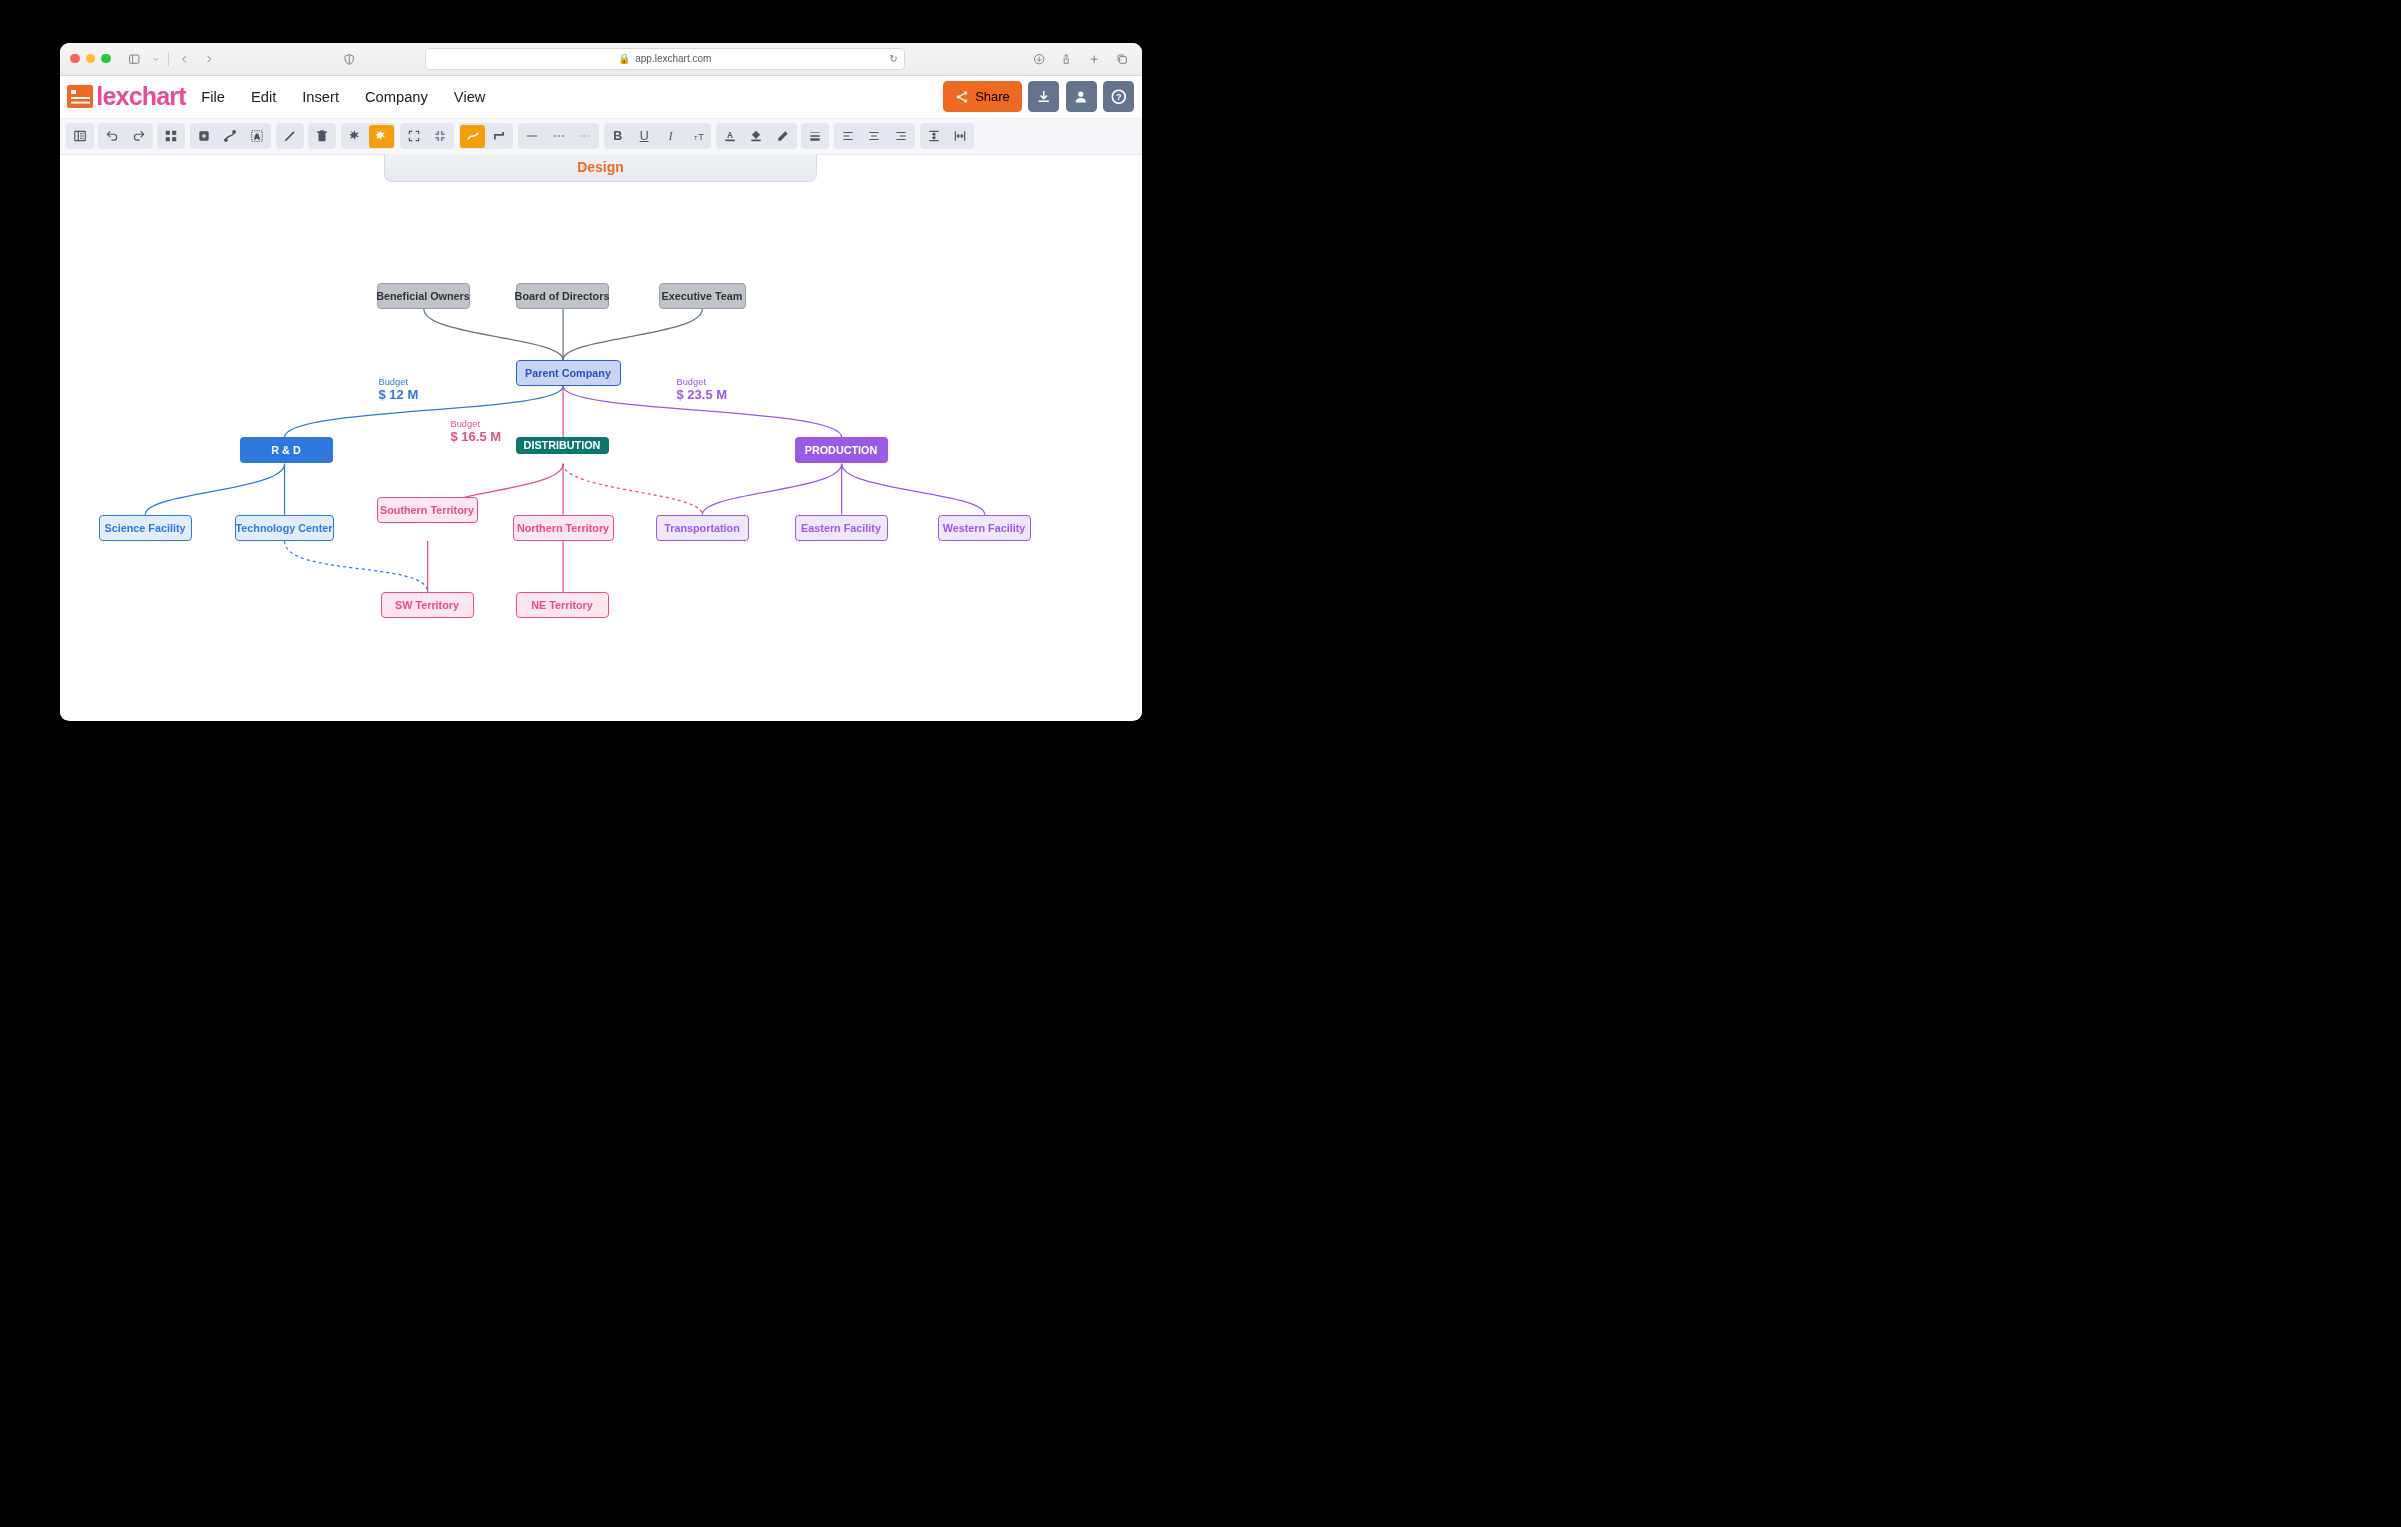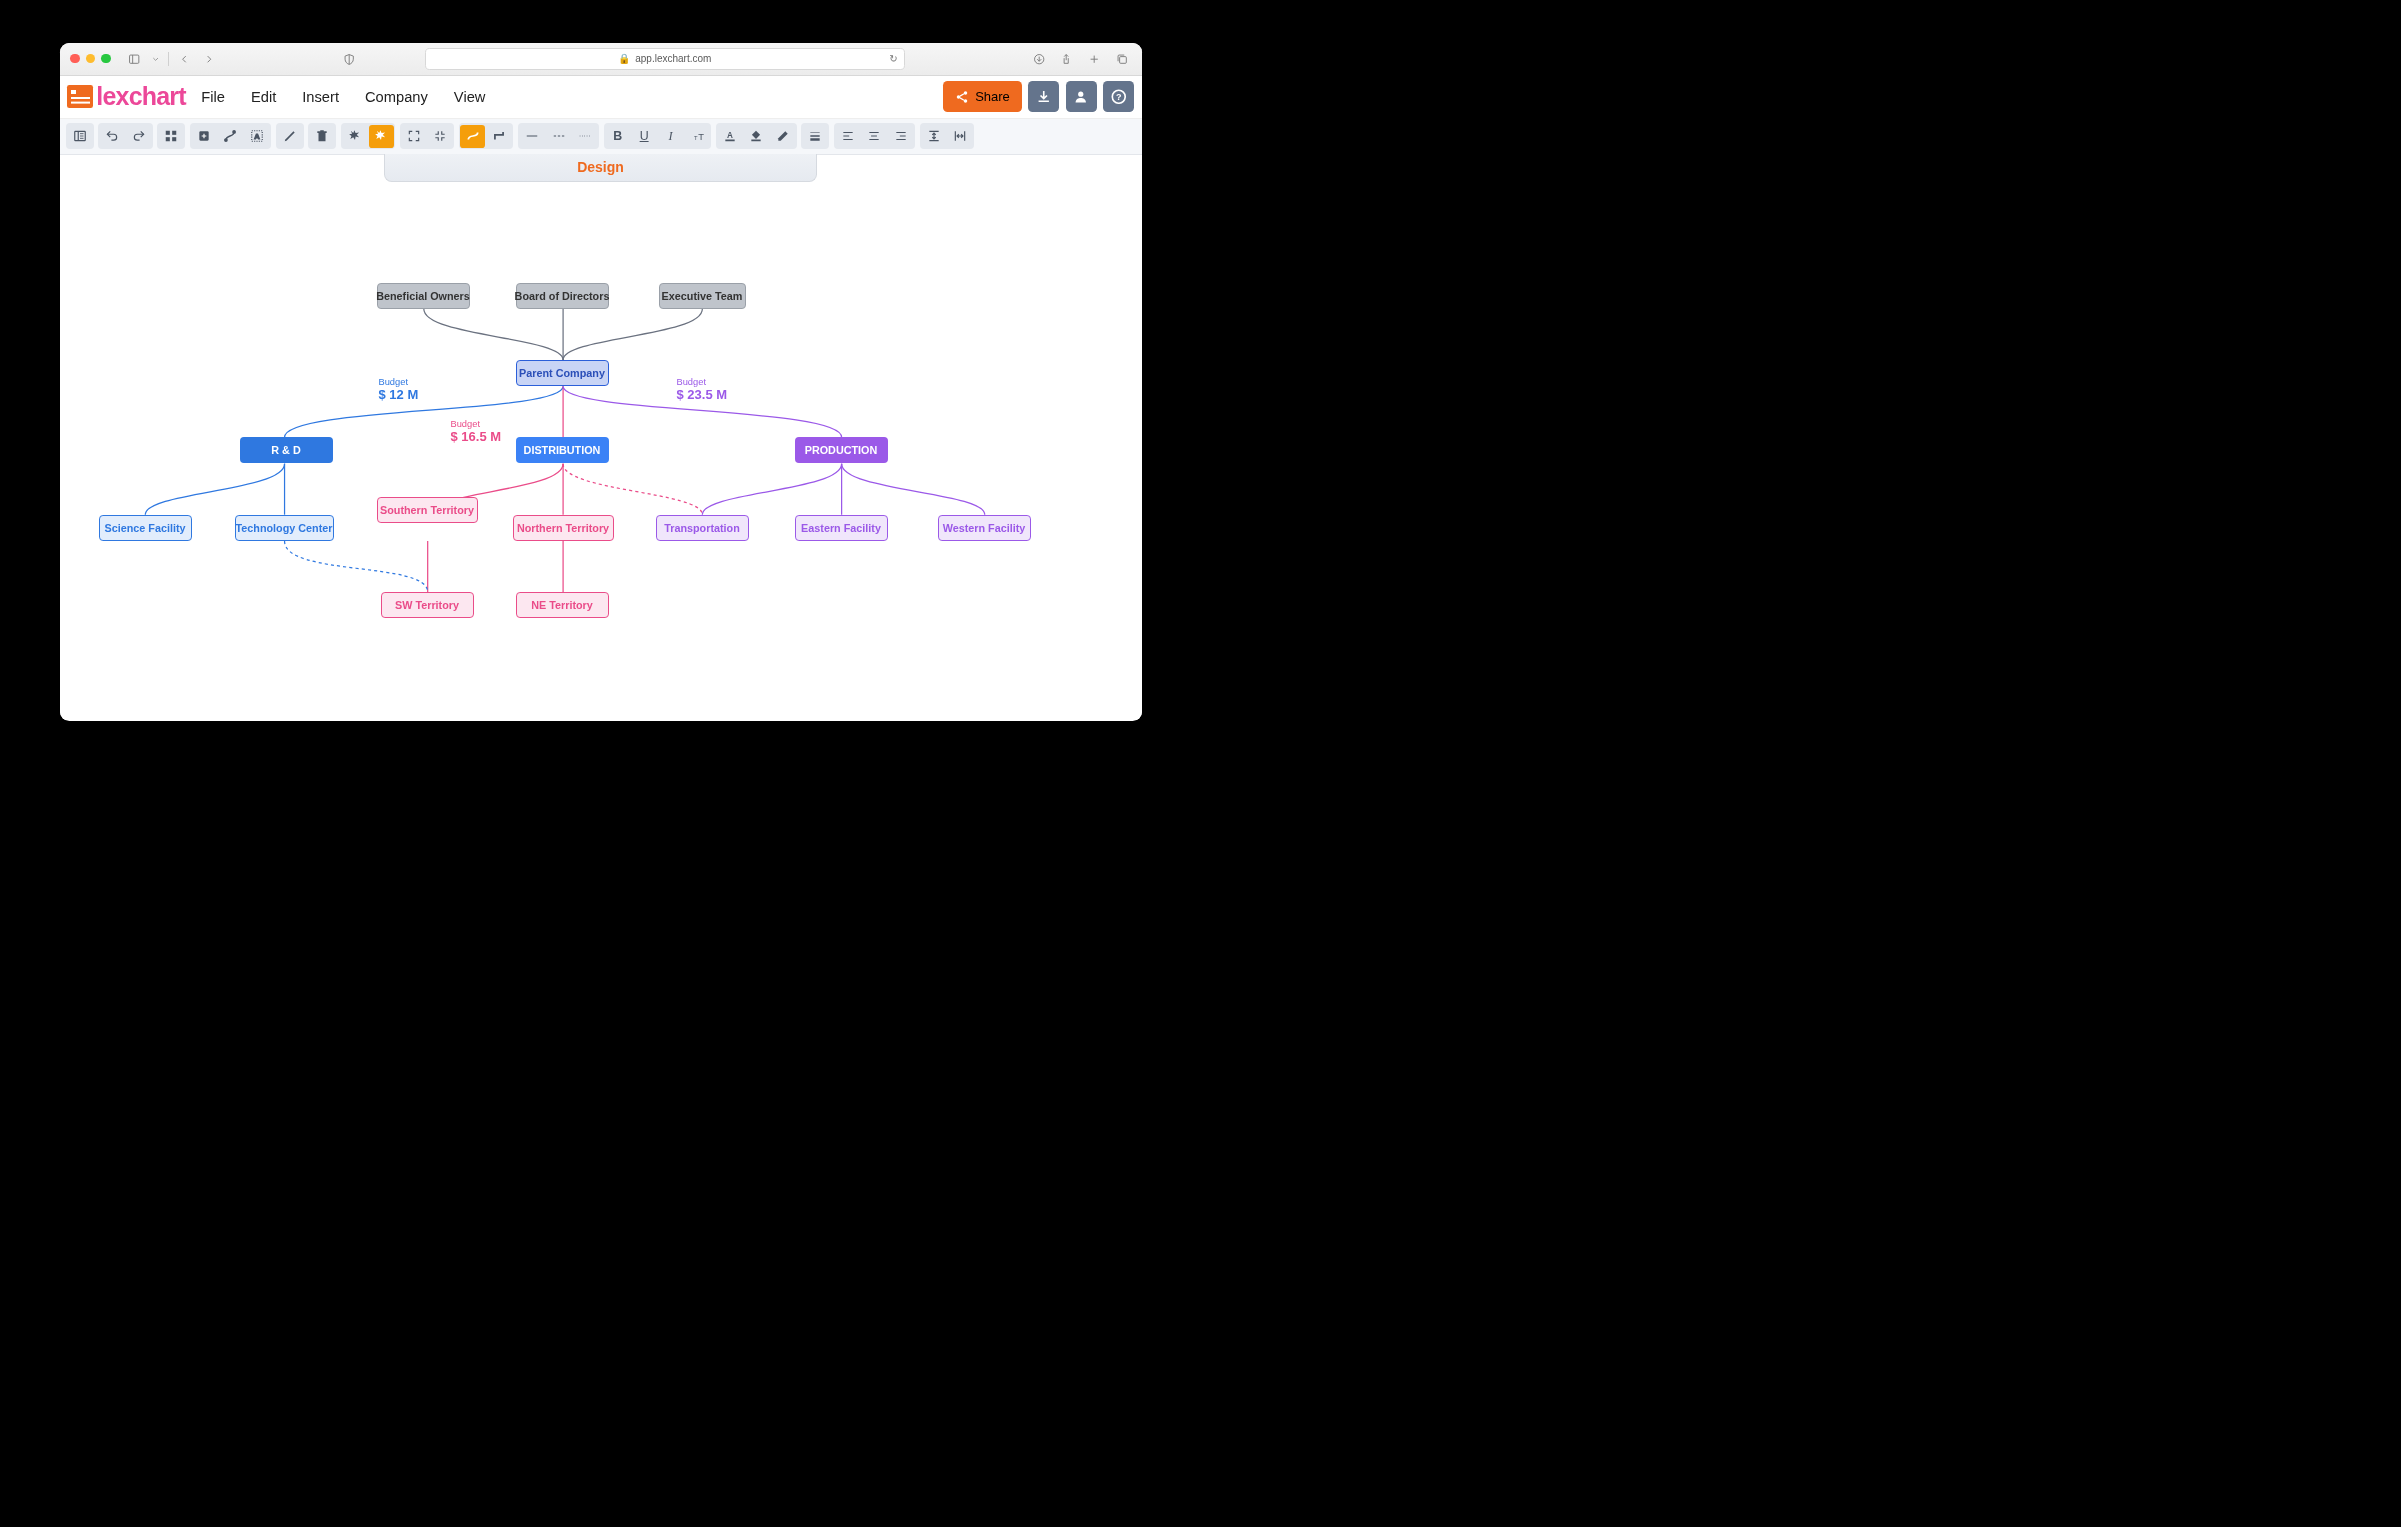--- a/index.html
+++ b/index.html
@@ -94,21 +94,21 @@
   
   .canvas{position:relative;flex:1;background:#fff;height:calc(100% - 32.5px - 43px - 36px - 28px);}
   .node{
     position:absolute;border-radius:3.9px;display:flex;align-items:center;justify-content:center;
     font-size:10.8px;font-weight:600;padding:0 7.7px;white-space:nowrap;
   }
   .n-gray{background:#bfc4cb;border:0.8px solid #9aa0a8;color:#333;height:26px;}
   .n-parent{background:#c8d4f5;border:1.2px solid #2b5fd9;color:#2b4fb8;height:26px;}
   .n-blue-solid{background:#2f78e0;color:#fff;height:26px;}
   .n-blue-out{background:#e2edfc;border:1.2px solid #2f78e0;color:#2f78e0;height:26px;}
-  .n-pink-solid{background:#3b82f6;color:#fff;height:26px;}
+  .n-pink-solid{background:#0f766e;color:#fff;height:17px;}
   .n-pink-out{background:#fce7f0;border:1.2px solid #ea4c89;color:#ea4c89;height:26px;}
   .n-purple-solid{background:#9b59e8;color:#fff;height:26px;}
   .n-purple-out{background:#f0e6fb;border:1.2px solid #9b59e8;color:#9b59e8;height:26px;}
   .budget{position:absolute;font-size:10px;}
   .budget .lbl{color:inherit;font-size:9.3px;display:block;}
   .budget .val{font-size:13px;font-weight:700;display:block;}
   svg.edges{position:absolute;top:0;left:0;width:100%;height:100%;pointer-events:none;}
   svg.edges path{fill:none;stroke-width:1.6;}
 </style>
 </head>
@@ -478,21 +478,21 @@
     <div class="node n-gray" style="left:317px;top:101px;width:93px">
         <span>Beneficial Owners</span>
       </div>
     <div class="node n-gray" style="left:456px;top:101px;width:93px">
         <span>Board of Directors</span>
       </div>
     <div class="node n-gray" style="left:599px;top:101px;width:87px">
         <span>Executive Team</span>
       </div>
 
-    <div class="node n-parent" style="left:456px;top:178px;width:93px">
+    <div class="node n-parent" style="left:456px;top:178px;width:105px">
         <span>Parent Company</span>
       </div>
 
     <div class="budget" style="left:319px;top:195px;color:#2f78e0">
         <span class="lbl">Budget</span>
         <span class="val">$ 12 M</span>
       </div>
     <div class="budget" style="left:391px;top:237px;color:#ea4c89">
         <span class="lbl">Budget</span>
         <span class="val">$ 16.5 M</span>

